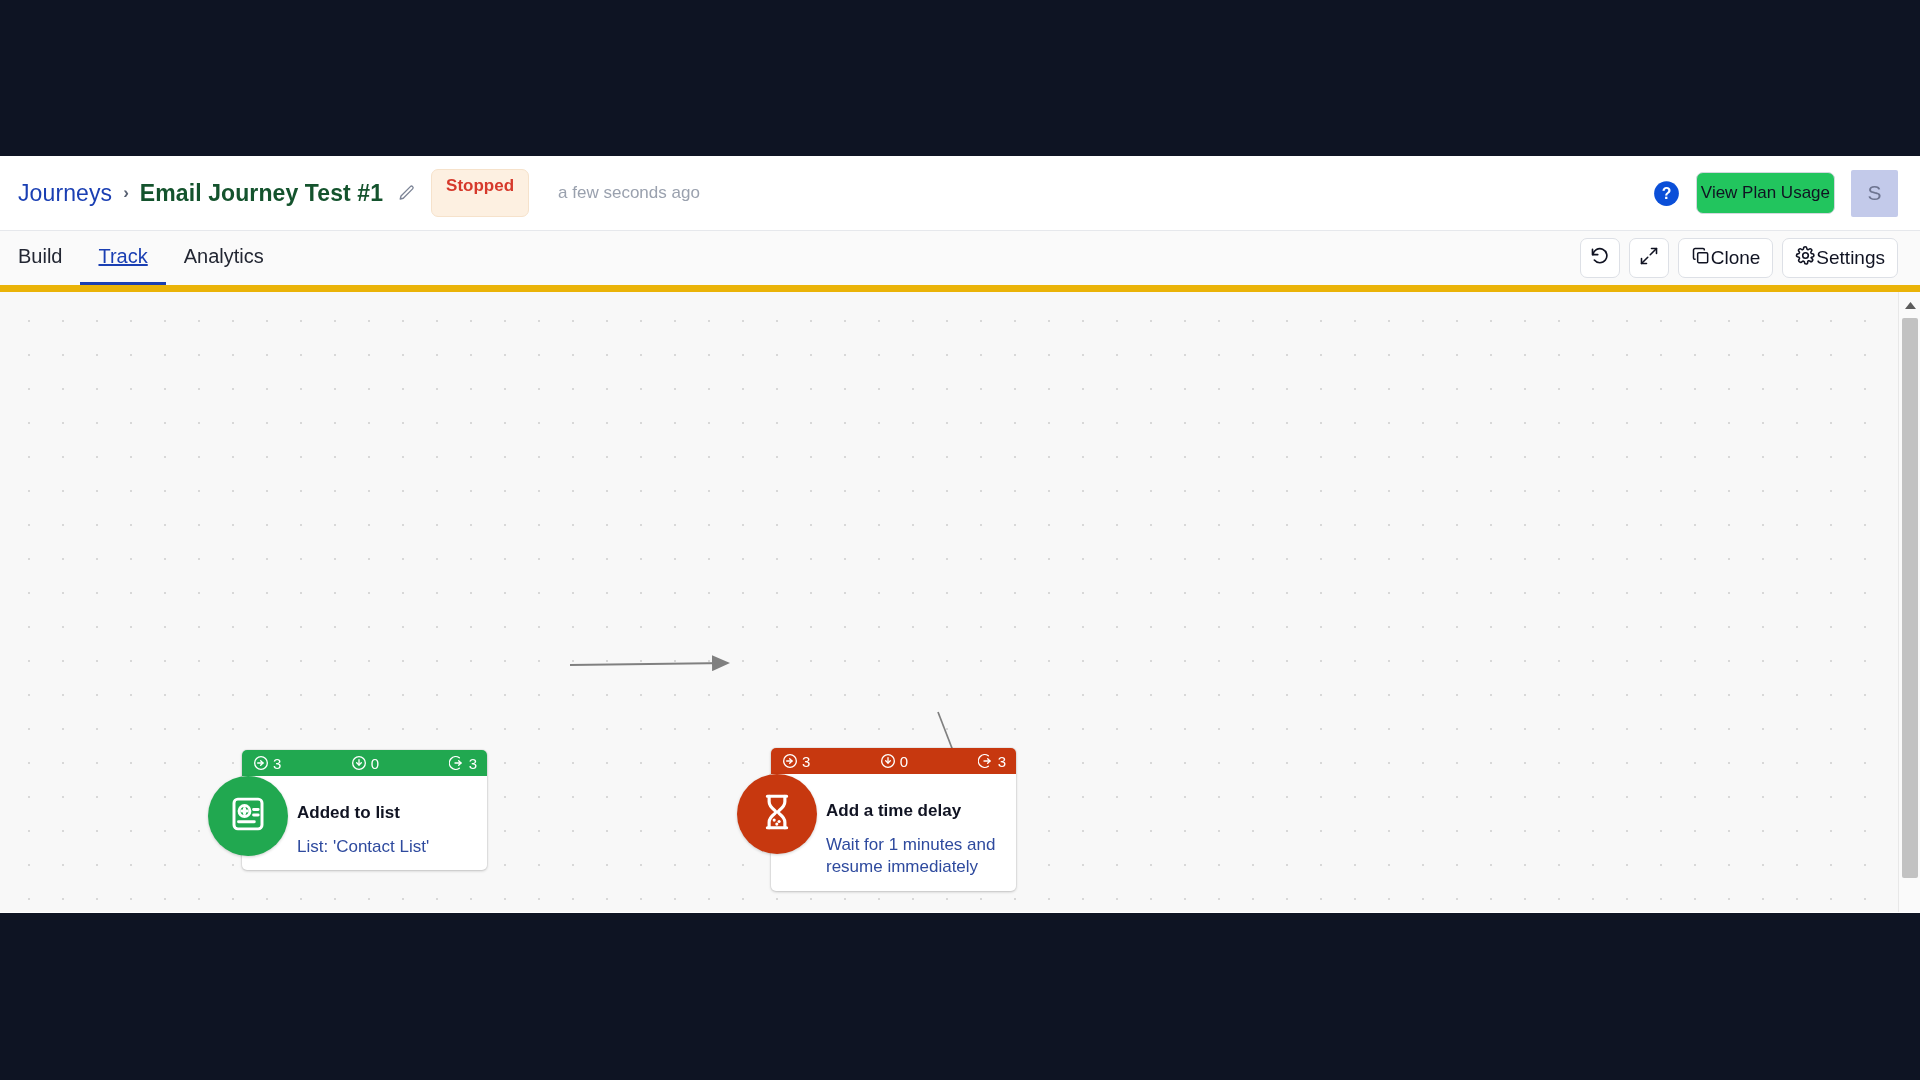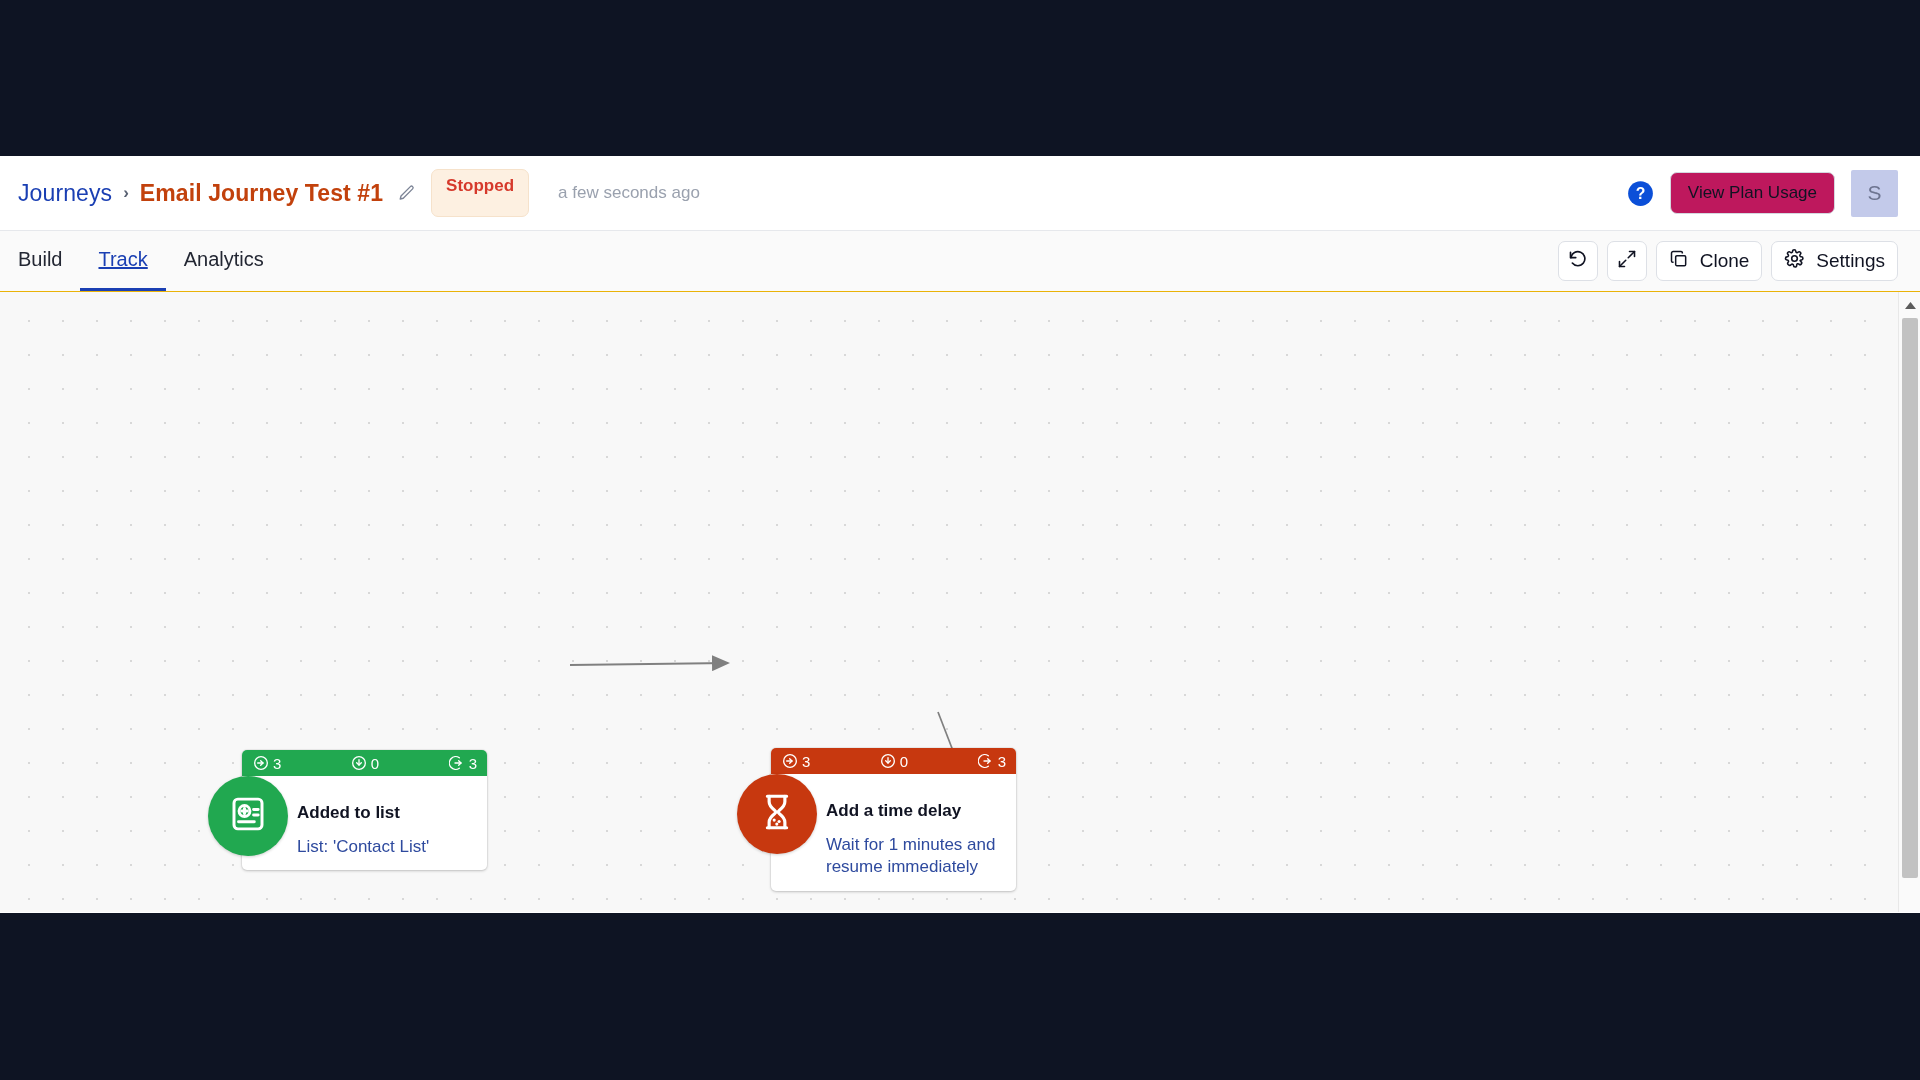--- a/index.html
+++ b/index.html
@@ -20,61 +20,61 @@
 
   
   .header {
     position: relative; height: 75px; background: #ffffff;
     border-bottom: 1px solid #e6e8ec;
     display: flex; align-items: center; padding: 0 22px 0 18px;
   }
   .breadcrumb { display: flex; align-items: center; gap: 11px; }
   .bc-link { color: #1a3fb3; font-size: 23px; letter-spacing: .1px; cursor: pointer; }
   .bc-sep { color: #5a6273; font-size: 17px; font-weight: bold; }
-  .bc-current { color: #c2410c; font-size: 23px; font-weight: bold; letter-spacing: .1px; }
+  .bc-current { color: #14532d; font-size: 23px; font-weight: bold; letter-spacing: .1px; }
   .pencil-icon { width: 18px; height: 18px; margin-left: 4px; display: inline-flex; cursor: pointer; }
   .status-badge {
     margin-left: 4px; background: #fdf0e1; color: #d6392b;
     font-size: 17px; font-weight: bold; padding: 6px 14px 20px; border-radius: 7px;
     border: 1px solid #f6e2cb;
   }
   .timestamp { margin-left: 18px; color: #9aa1ae; font-size: 17px; }
   .header-right { margin-left: auto; display: flex; align-items: center; gap: 16px; }
   .help-icon { width: 27px; height: 27px; cursor: pointer; }
   .plan-btn {
-    background: #be185d; border: 1px solid #d4d8df; border-radius: 7px;
-    padding: 10px 17px; font-size: 17px; color: #101322; cursor: pointer;
+    background: #22c55e; border: 1px solid #d4d8df; border-radius: 7px;
+    padding: 10px 4px; font-size: 17px; color: #101322; cursor: pointer;
     font-family: "Liberation Sans", sans-serif;
   }
   .avatar {
     width: 47px; height: 47px; background: #c3caea; color: #6d7490;
     display: flex; align-items: center; justify-content: center;
     font-size: 21px; border-radius: 2px; cursor: pointer;
   }
 
   
   .toolbar {
     position: relative; height: 61px; background: #fafafa;
-    border-bottom: 1px solid #eab308;
+    border-bottom: 7px solid #eab308;
     display: flex; align-items: stretch; padding: 0 22px 0 0;
   }
   .tabs { display: flex; align-items: stretch; }
   .tab {
     display: flex; align-items: center; padding: 0 18px;
     font-size: 20px; color: #232733; cursor: pointer;
     border-bottom: 3px solid transparent; margin-left: 0;
   }
   .tab:first-child { padding-left: 18px; }
   .tab.active { color: #1a3fb3; border-bottom-color: #1a3fb3; font-weight: normal; text-decoration: underline; }
   .toolbar-right { margin-left: auto; display: flex; align-items: center; gap: 9px; }
   .tb-btn {
     height: 40px; min-width: 40px; background: #ffffff;
     border: 1px solid #dde0e6; border-radius: 7px;
     display: flex; align-items: center; justify-content: center;
-    gap: 11px; padding: 0 12px; cursor: pointer;
+    gap: 0; padding: 0 12px; cursor: pointer;
     font-size: 19px; color: #101322; font-family: "Liberation Sans", sans-serif;
   }
   .tb-btn.icon-only { padding: 0; width: 40px; }
 
   
   .canvas {
     position: relative; height: 620px; background: #f8f8f8;
     background-image: radial-gradient(circle, #d8d8d8 1.1px, transparent 1.2px);
     background-size: 34px 34px; background-position: 12px 12px;
     overflow: hidden;

